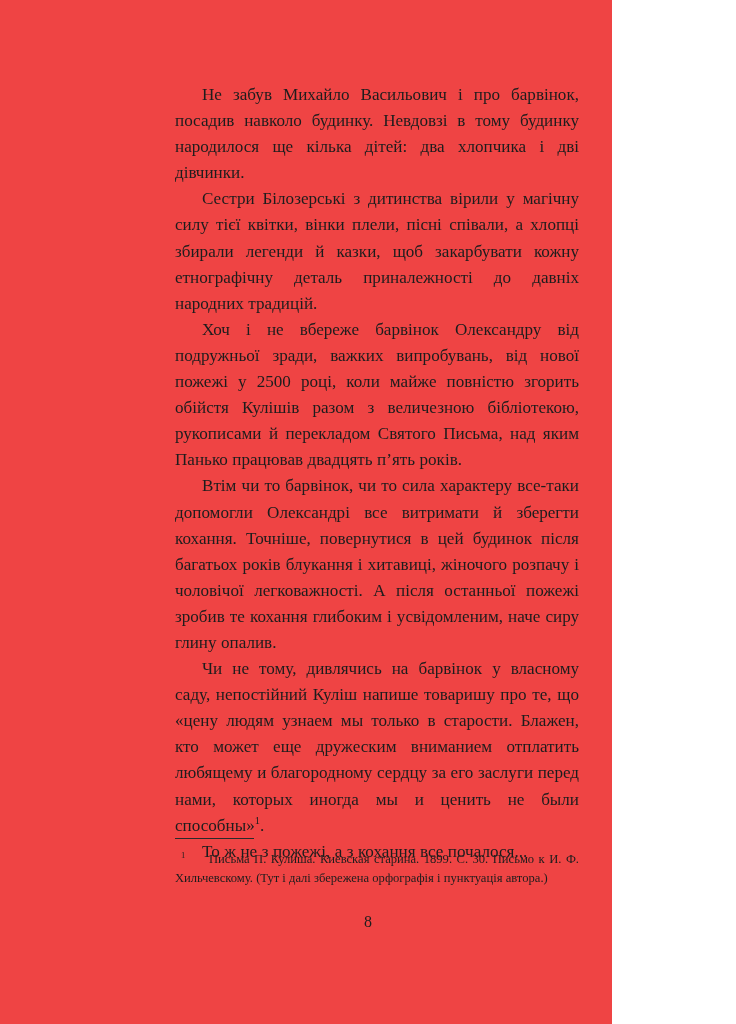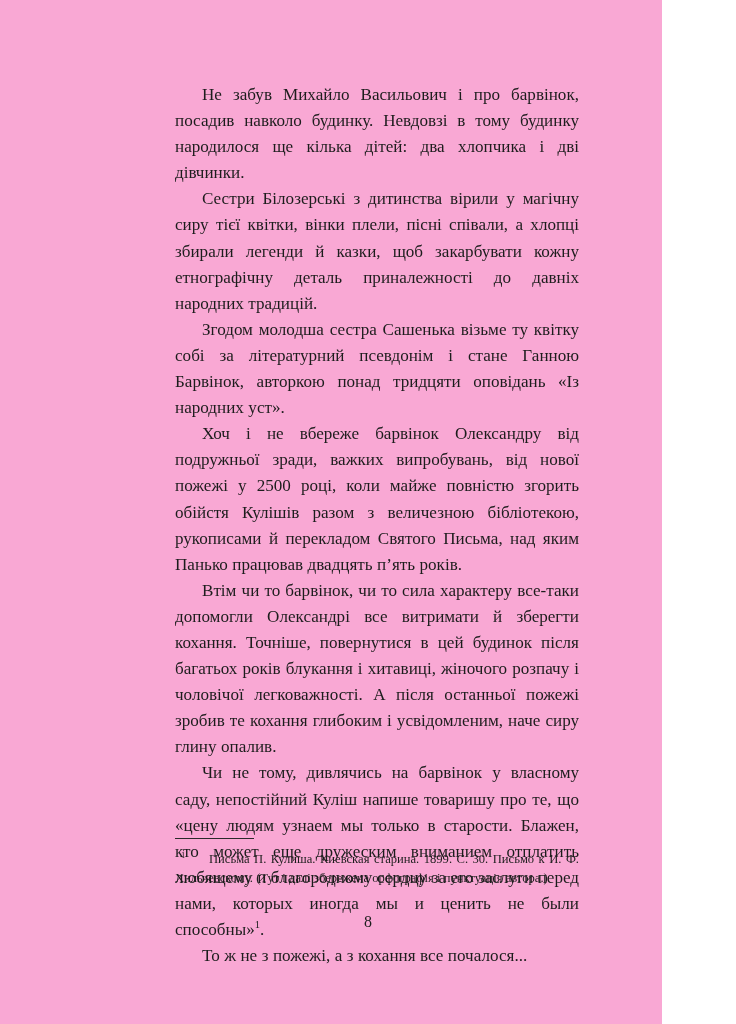--- a/index.html
+++ b/index.html
@@ -3,23 +3,23 @@
 <meta charset="utf-8">
 <title>Book page 8</title>
 <style>
   html, body {
     margin: 0;
     padding: 0;
     background: #ffffff;
   }
   .page {
     position: relative;
-    width: 662px;
+    width: 612px;
     height: 1024px;
-    background: #f9a8d4;
+    background: #ef4444;
     margin: 0;
     overflow: hidden;
     font-family: "Liberation Serif", "DejaVu Serif", serif;
     color: #1a1a1a;
   }
   .text-block {
     position: absolute;
     left: 175px;
     top: 82px;
     width: 404px;
@@ -84,22 +84,21 @@
   }
 </style>
 </head>
 <body>
 
 <div class="page">
 
   <div class="text-block">
 
     <p class="para">Не забув Михайло Васильович і про барвінок, посадив навколо будинку. Невдовзі в тому будинку народилося ще кілька дітей: два хлопчика і дві дівчинки.</p>
-    <p class="para">Сестри Білозерські з дитинства вірили у магічну сиру тієї квітки, вінки плели, пісні співали, а хлопці збирали легенди й казки, щоб закарбувати кожну етнографічну деталь приналежності до давніх народних традицій.</p>
-    <p class="para">Згодом молодша сестра Сашенька візьме ту квітку собі за літературний псевдонім і стане Ганною Барвінок, авторкою понад тридцяти оповідань «Із народних уст».</p>
+    <p class="para">Сестри Білозерські з дитинства вірили у магічну силу тієї квітки, вінки плели, пісні співали, а хлопці збирали легенди й казки, щоб закарбувати кожну етнографічну деталь приналежності до давніх народних традицій.</p>
     <p class="para">Хоч і не вбереже барвінок Олександру від подружньої зради, важких випробувань, від нової пожежі у 2500 році, коли майже повністю згорить обійстя Кулішів разом з величезною бібліотекою, рукописами й перекладом Святого Письма, над яким Панько працював двадцять п’ять років.</p>
     <p class="para">Втім чи то барвінок, чи то сила характеру все-таки допомогли Олександрі все витримати й зберегти кохання. Точніше, повернутися в цей будинок після багатьох років блукання і хитавиці, жіночого розпачу і чоловічої легковажності. А після останньої пожежі зробив те кохання глибоким і усвідомленим, наче сиру глину опалив.</p>
     <p class="para"><span>Чи не тому, дивлячись на барвінок у власному саду, непостійний Куліш напише товаришу про те, що «цену людям узнаем мы только в старости. Блажен, кто может еще дружеским вниманием отплатить любящему и благородному сердцу за его заслуги перед нами, которых иногда мы и ценить не были способны»</span><sup class="fn-ref">1</sup><span>.</span></p>
     <p class="para">То ж не з пожежі, а з кохання все почалося...</p>
 
   </div>
 
   <div class="footnote-area">
     <div class="footnote-rule"></div>
     <p class="footnote"><span class="fn-marker">1</span><span>Письма П. Кулиша. Киевская старина. 1899. С. 30. Письмо к И. Ф. Хильчевскому. (Тут і далі збережена орфографія і пунктуація автора.)</span></p>

